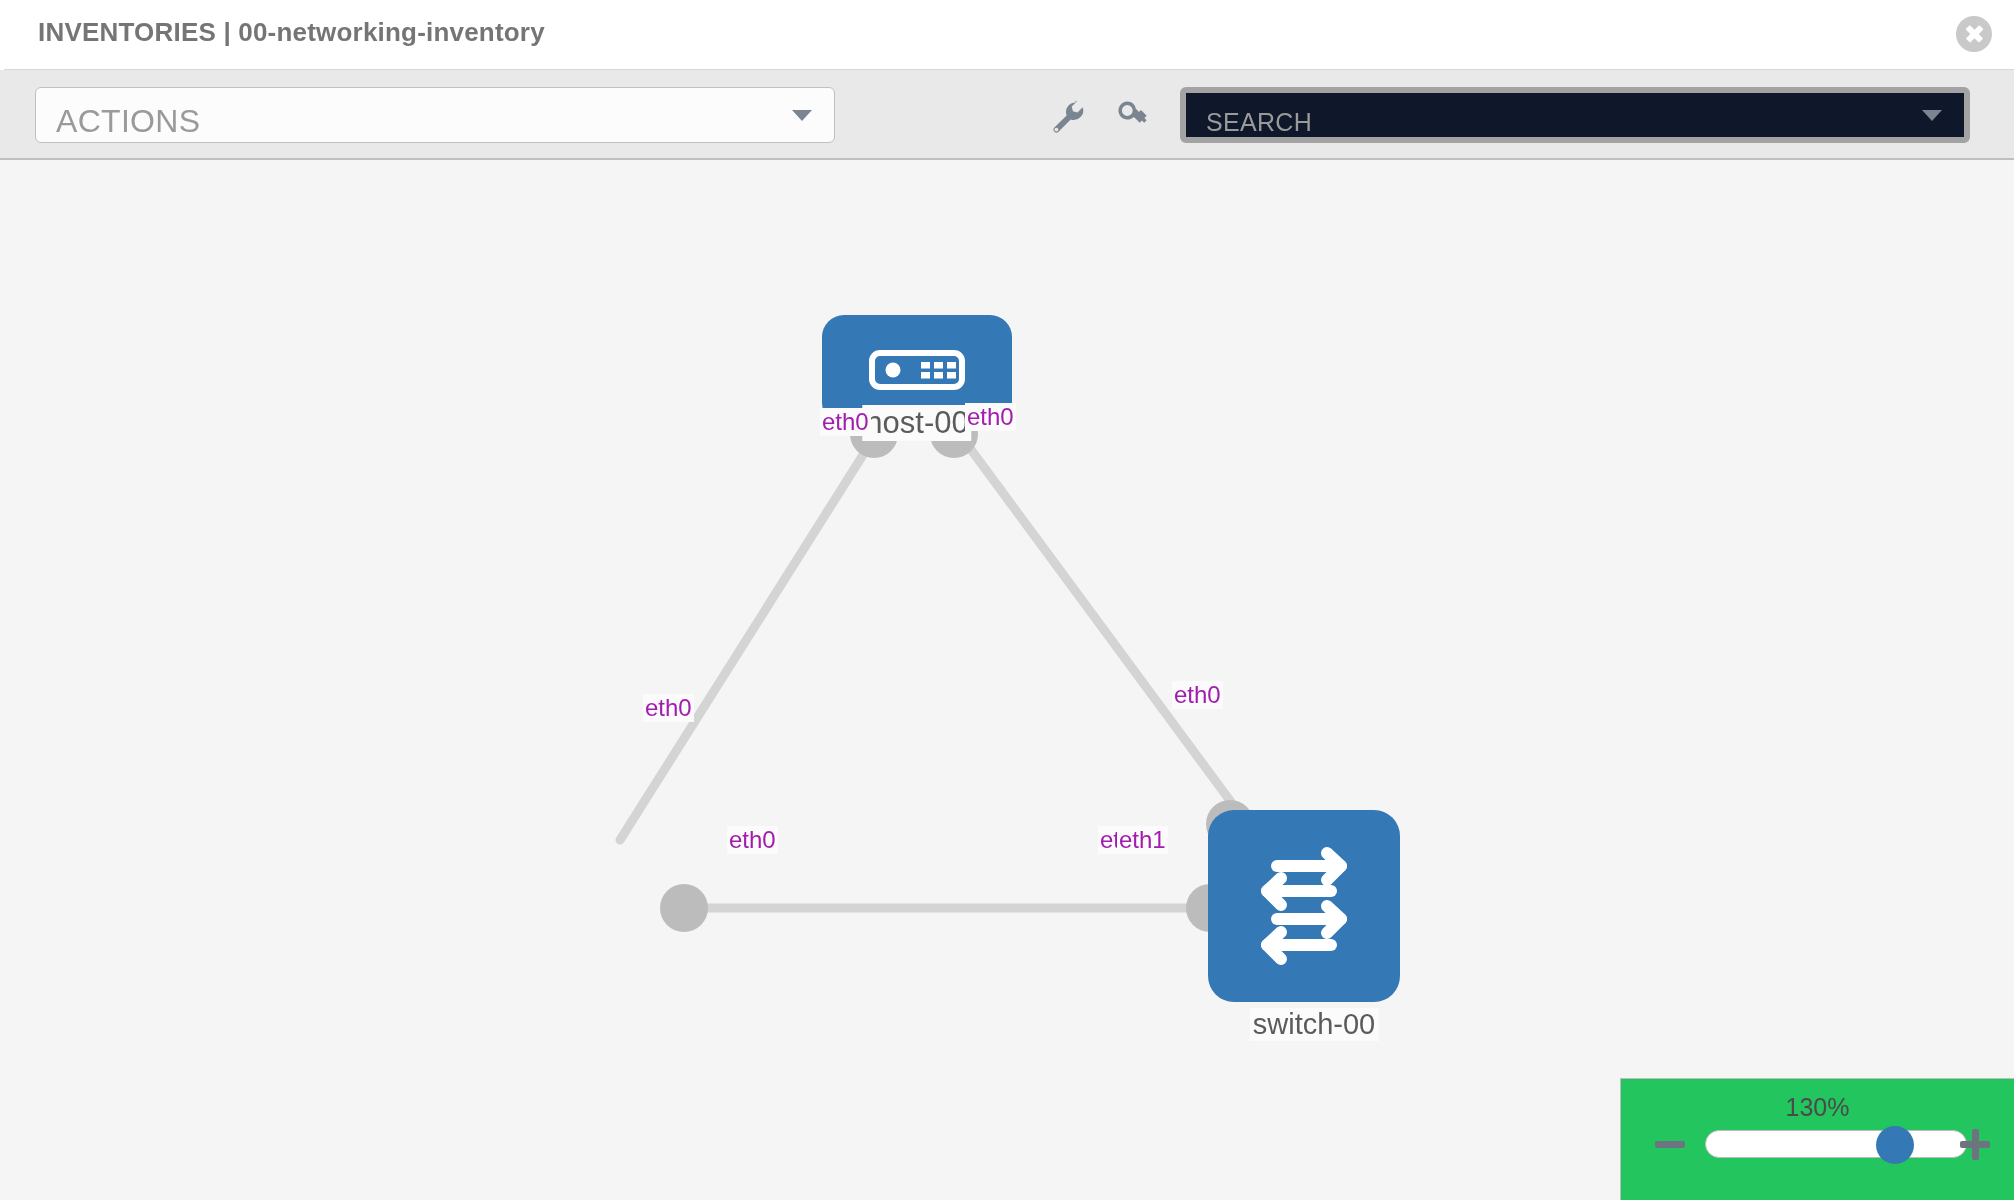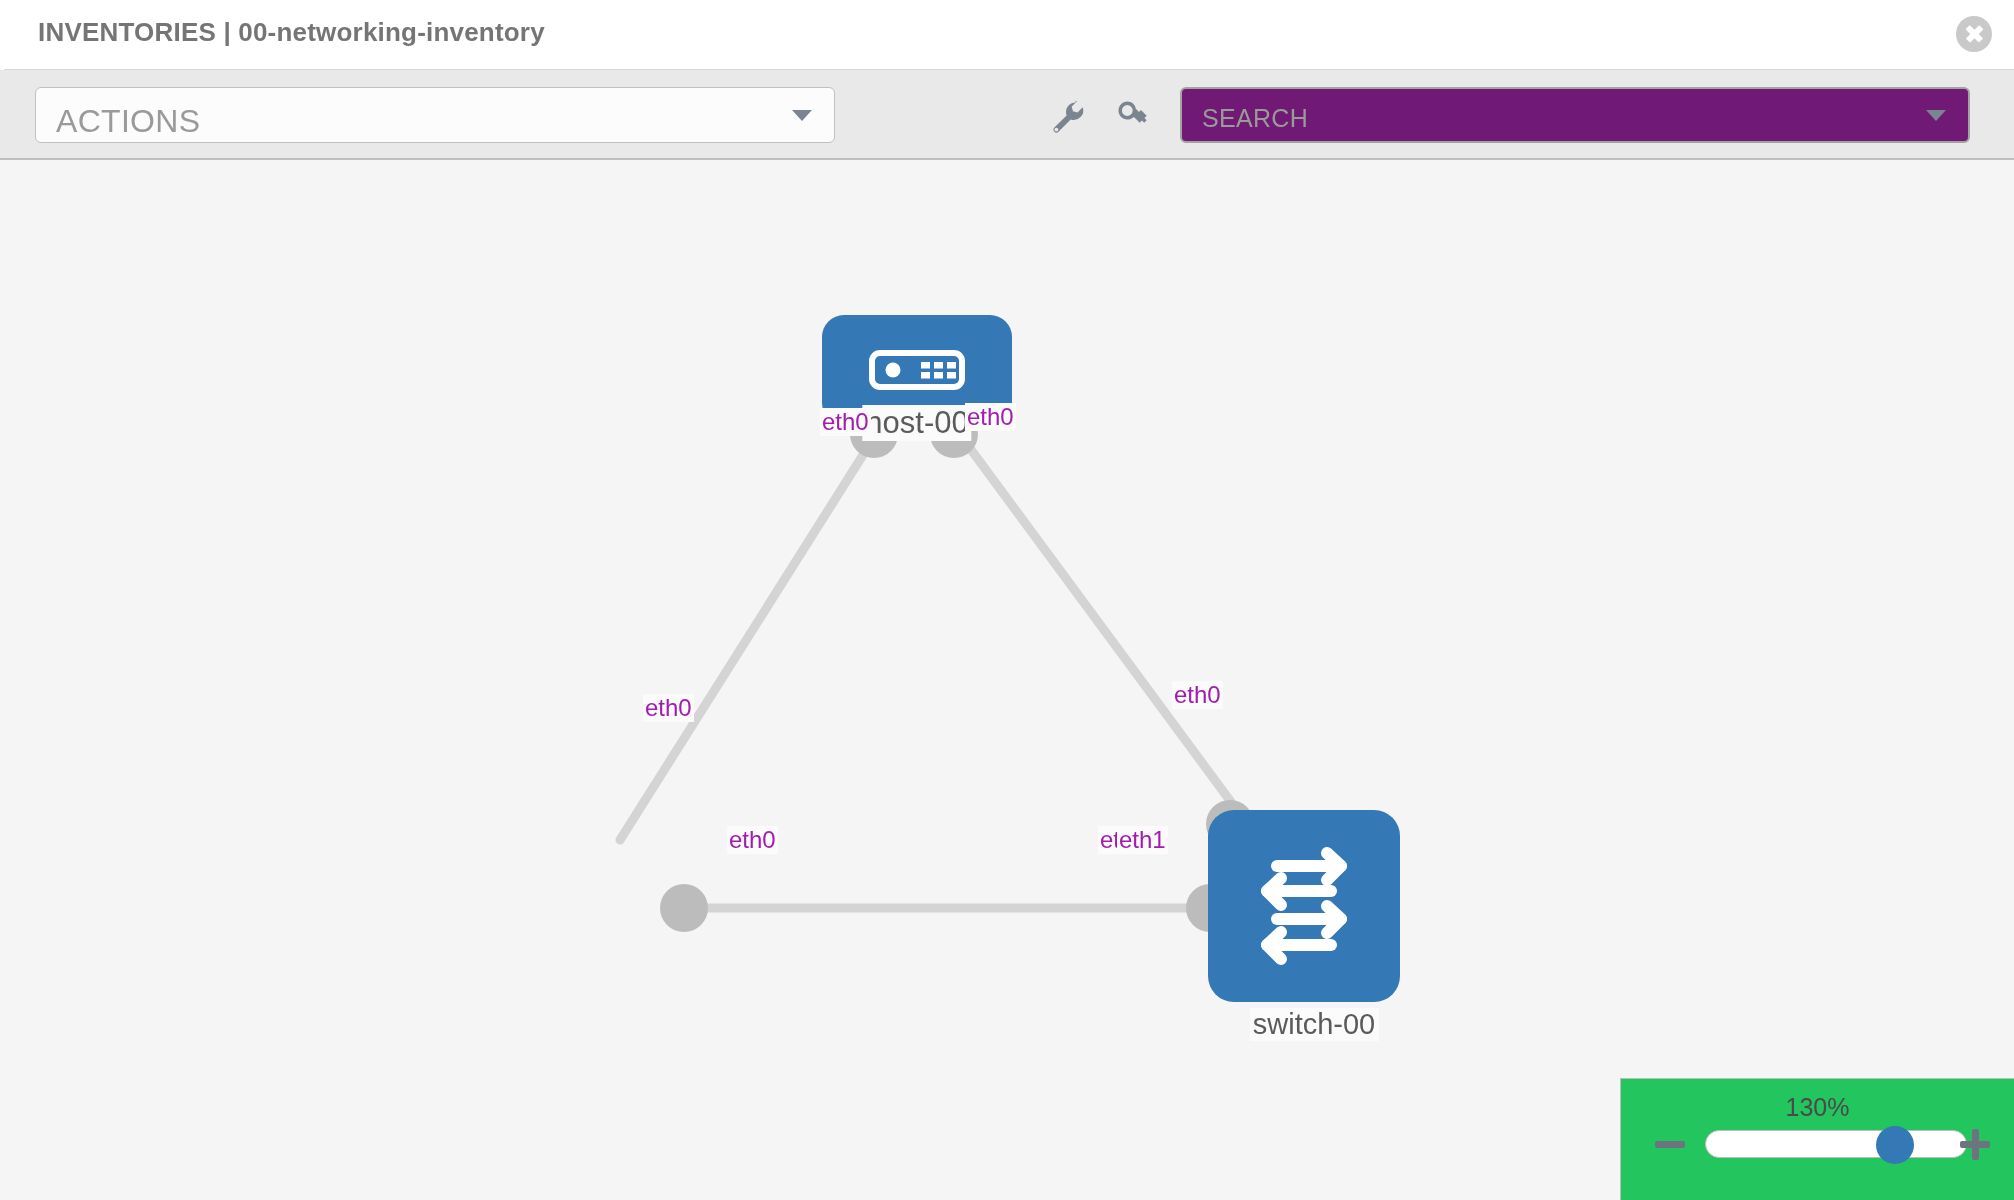--- a/index.html
+++ b/index.html
@@ -112,22 +112,22 @@
   .tool-icon svg { display: block; }
   .icon-wrench { left: 1046px; }
   .icon-key    { left: 1113px; }
 
   .search-select {
     position: absolute;
     left: 1180px;
     top: 17px;
     width: 790px;
     height: 56px;
-    background: #701a75;
-    border: 2px solid #a3a3a3;
+    background: #0f172a;
+    border: 6px solid #a3a3a3;
     border-radius: 6px;
     box-sizing: border-box;
     cursor: pointer;
   }
   .search-select .label {
     position: absolute;
     left: 20px;
     top: 15px;
     font-size: 25px;
     color: #9a9a9a;

